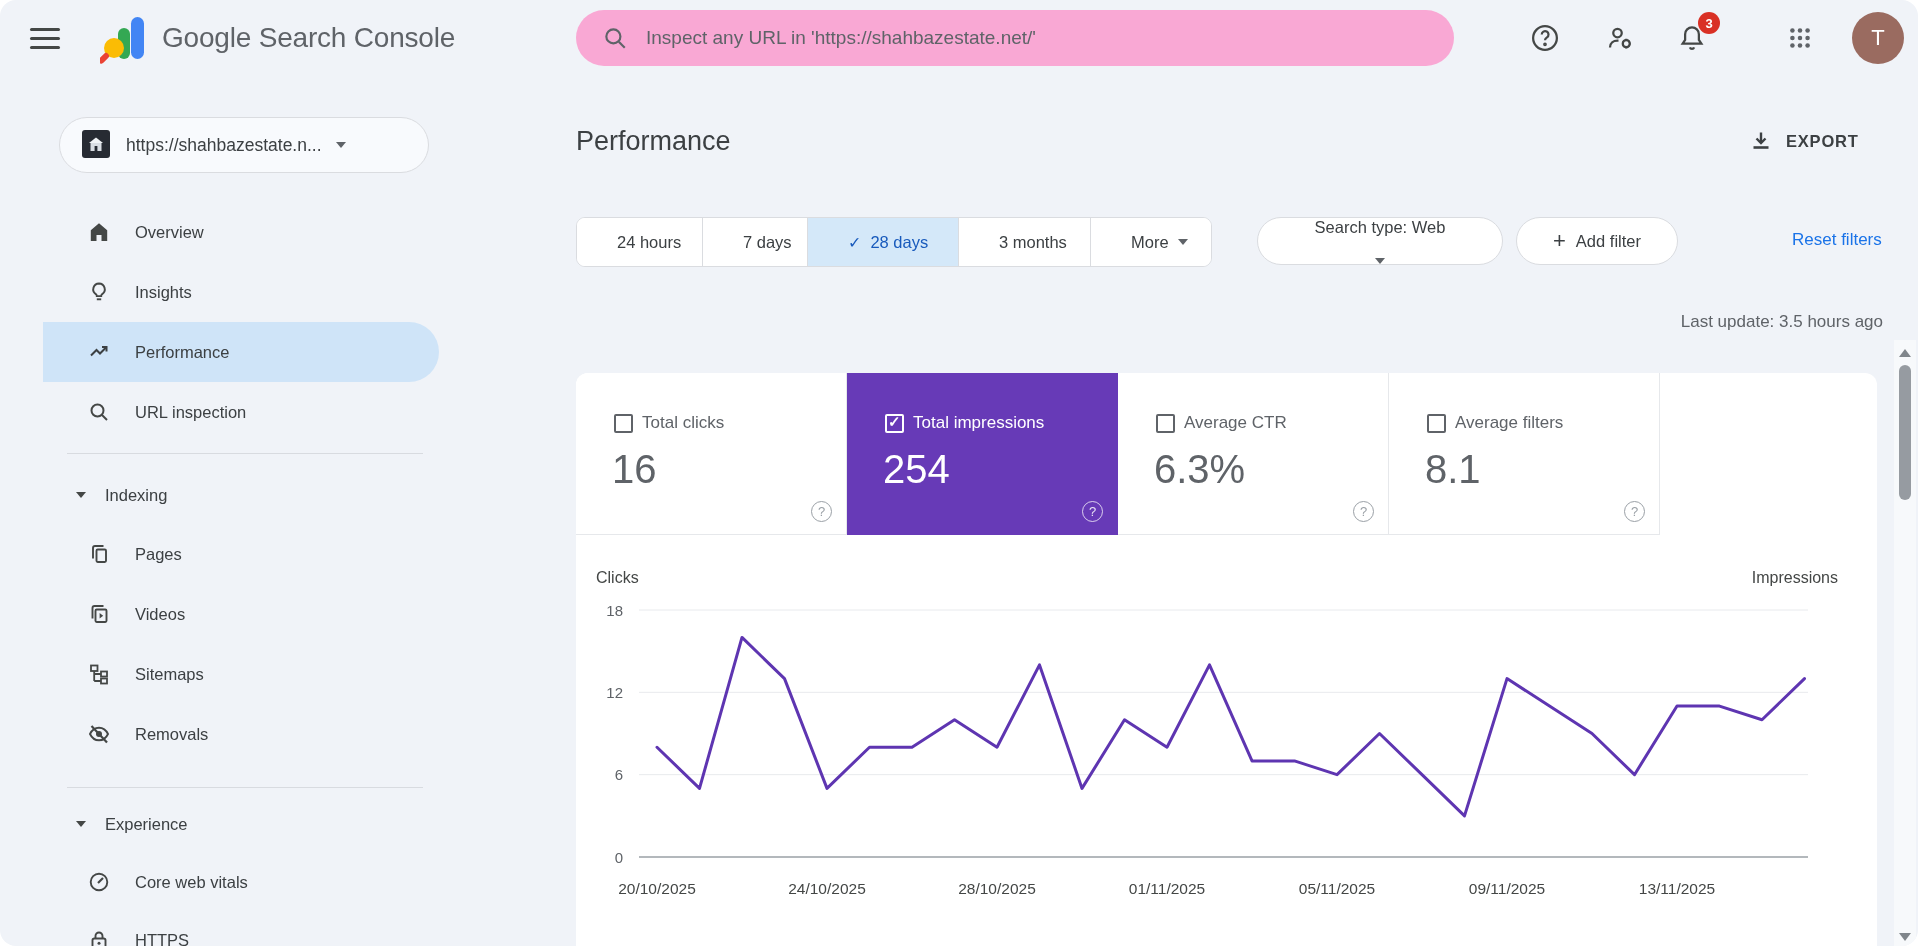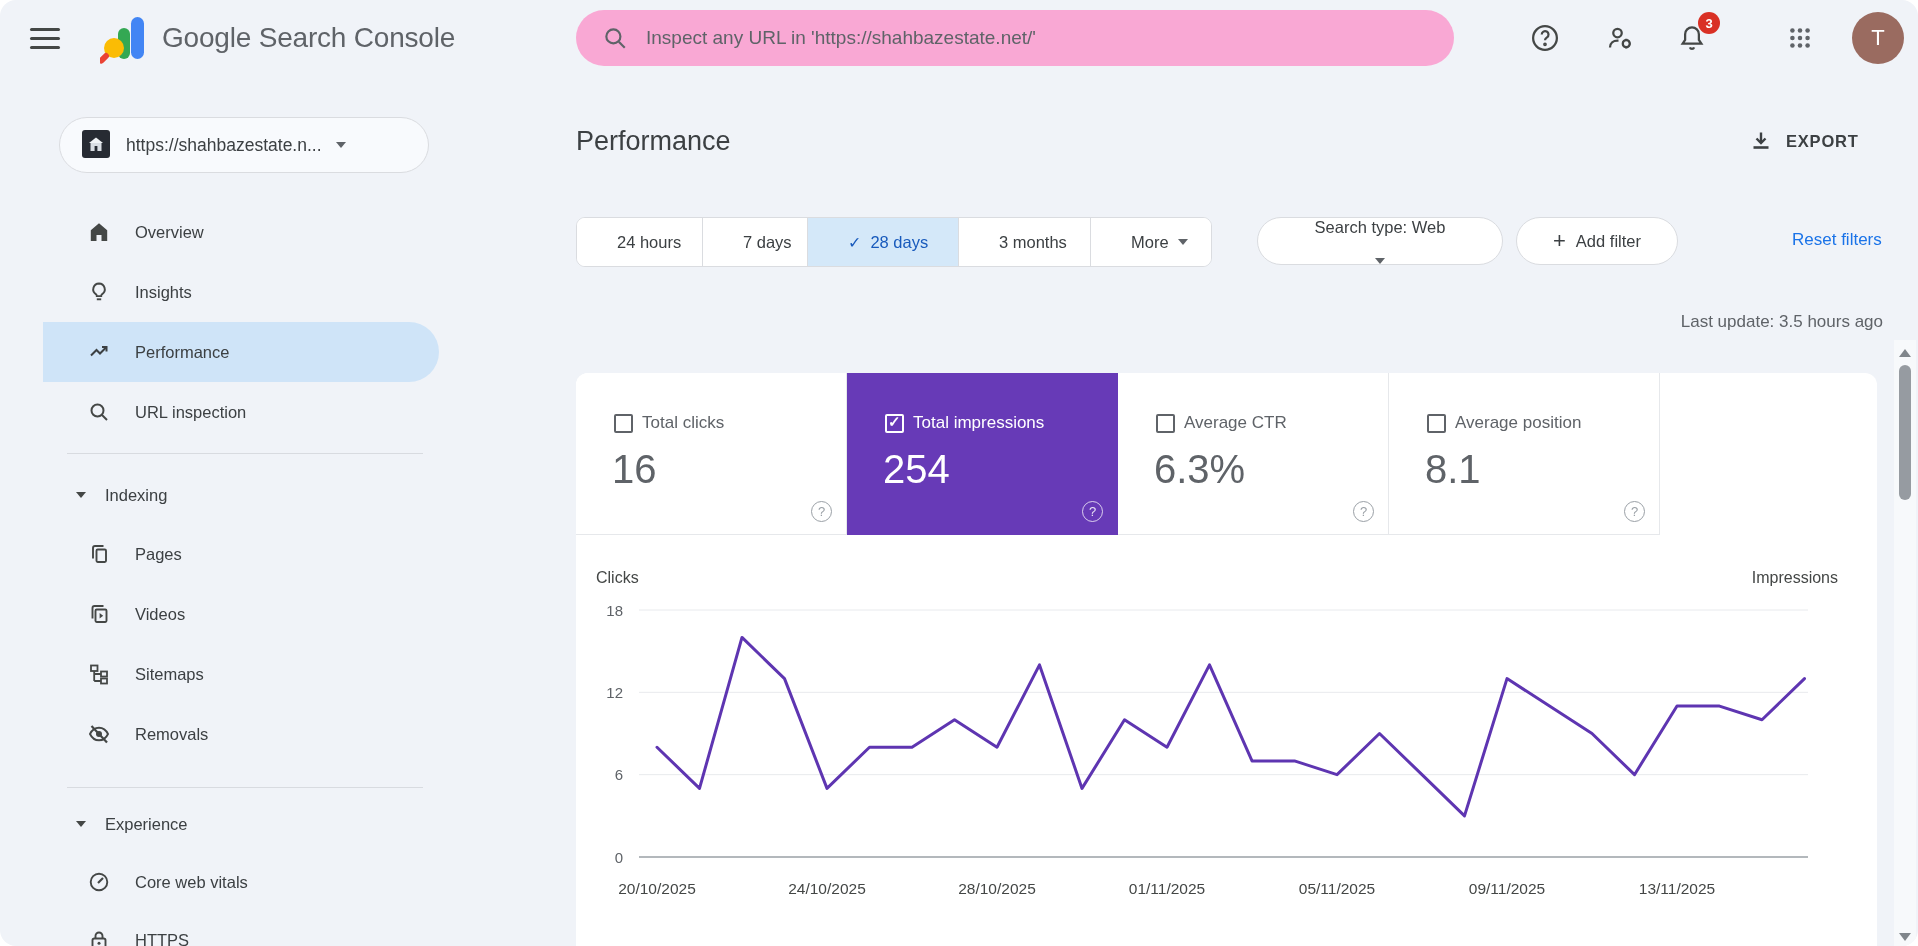--- a/index.html
+++ b/index.html
@@ -377,21 +377,21 @@
       <span class="cb"></span>
       <span class="lbl">Average CTR</span>
       <span class="val">6.3%</span>
       <span class="help-ic">
           <span>?</span>
         </span>
     </div>
 
     <div class="mcard mc4">
       <span class="cb"></span>
-      <span class="lbl">Average position</span>
+      <span class="lbl">Average filters</span>
       <span class="val">8.1</span>
       <span class="help-ic">
           <span>?</span>
         </span>
     </div>
 
     <div class="abs axis-label-left">Clicks</div>
     <div class="abs axis-label-right">Impressions</div>
 
     <svg id="chart-svg" width="1301" height="386">

